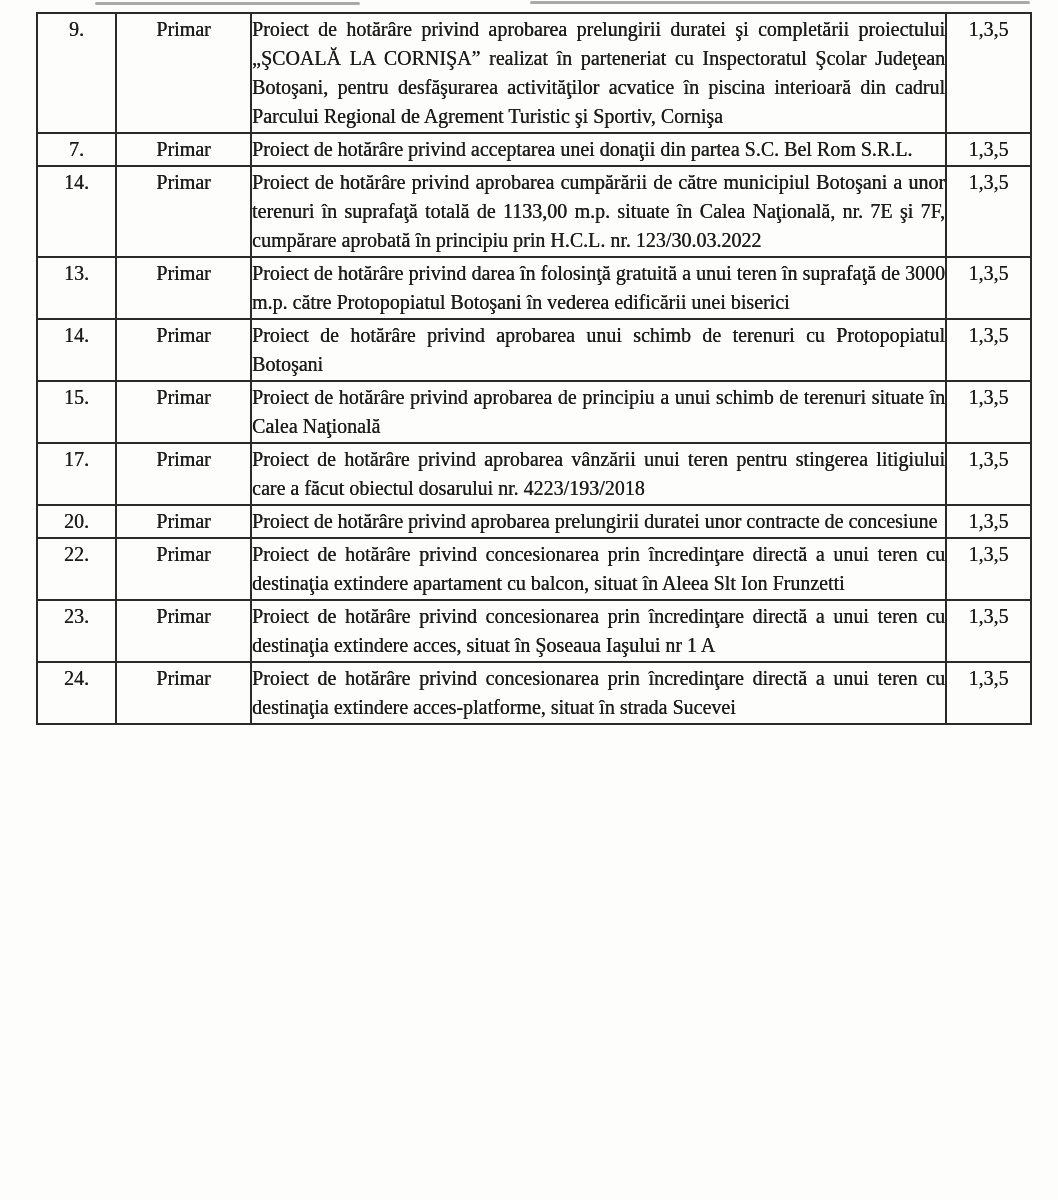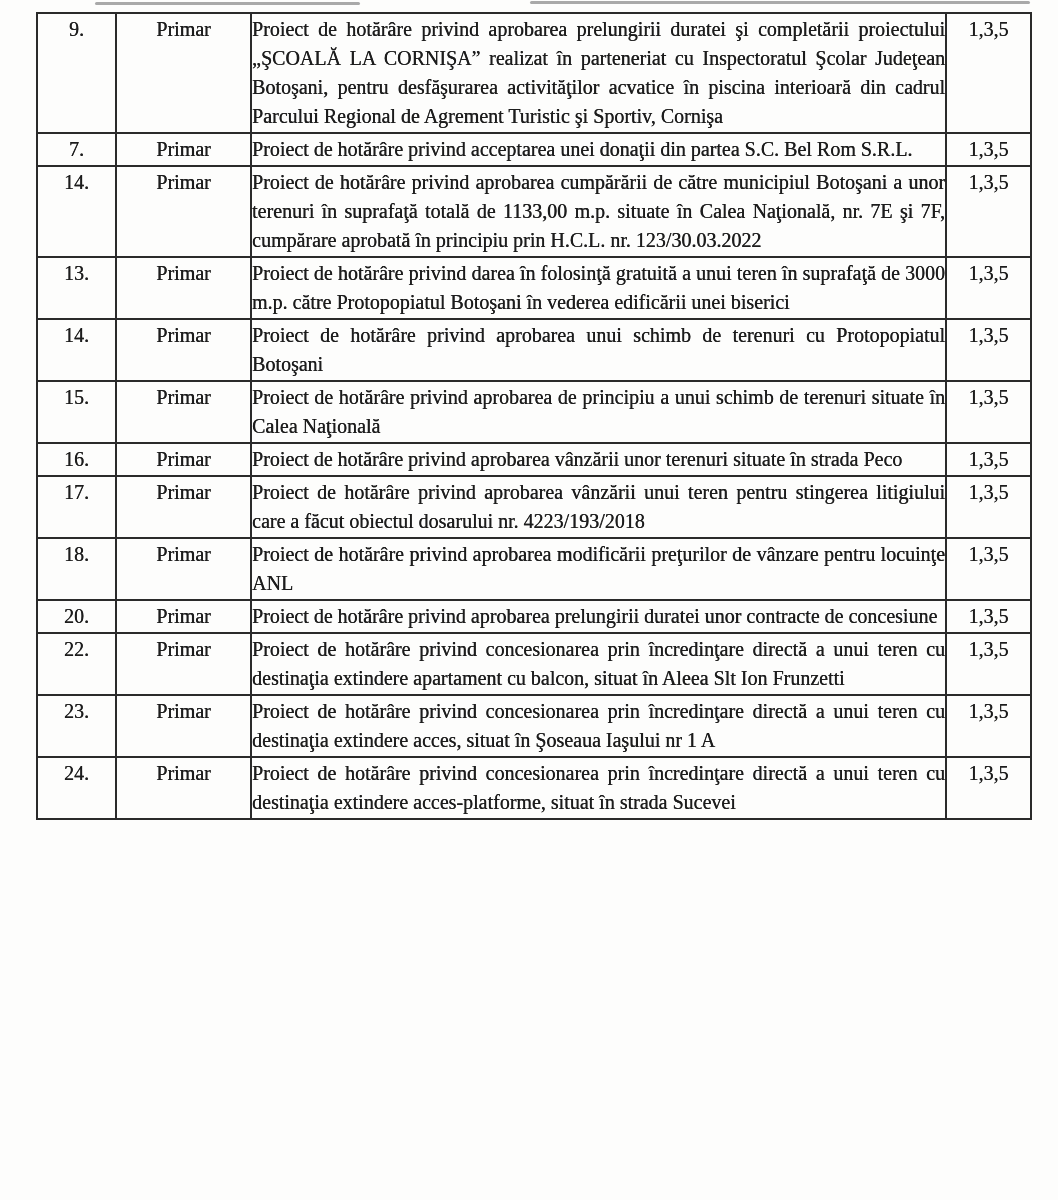--- a/index.html
+++ b/index.html
@@ -92,35 +92,23 @@
       <td class="title"><span><span>Proiect de hotărâre privind aprobarea unui schimb de terenuri cu Protopopiatul Botoşani</span></span></td>
       <td class="avize"><span>1,3,5</span></td>
     </tr>
         <tr>
       <td class="nr"><span>15.</span></td>
       <td class="init"><span>Primar</span></td>
       <td class="title"><span><span>Proiect de hotărâre privind aprobarea de principiu a unui schimb de terenuri situate în Calea Naţională</span></span></td>
       <td class="avize"><span>1,3,5</span></td>
     </tr>
         <tr>
-      <td class="nr"><span>16.</span></td>
-      <td class="init"><span>Primar</span></td>
-      <td class="title"><span><span>Proiect de hotărâre privind aprobarea vânzării unor terenuri situate în strada Peco</span></span></td>
-      <td class="avize"><span>1,3,5</span></td>
-    </tr>
-        <tr>
       <td class="nr"><span>17.</span></td>
       <td class="init"><span>Primar</span></td>
       <td class="title"><span><span>Proiect de hotărâre privind aprobarea vânzării unui teren pentru stingerea litigiului care a făcut obiectul dosarului nr. 4223/193/2018</span></span></td>
-      <td class="avize"><span>1,3,5</span></td>
-    </tr>
-        <tr>
-      <td class="nr"><span>18.</span></td>
-      <td class="init"><span>Primar</span></td>
-      <td class="title"><span><span>Proiect de hotărâre privind aprobarea modificării preţurilor de vânzare pentru locuinţe ANL</span></span></td>
       <td class="avize"><span>1,3,5</span></td>
     </tr>
         <tr>
       <td class="nr"><span>20.</span></td>
       <td class="init"><span>Primar</span></td>
       <td class="title"><span><span>Proiect de hotărâre privind aprobarea prelungirii duratei unor contracte de concesiune</span></span></td>
       <td class="avize"><span>1,3,5</span></td>
     </tr>
         <tr>
       <td class="nr"><span>22.</span></td>

